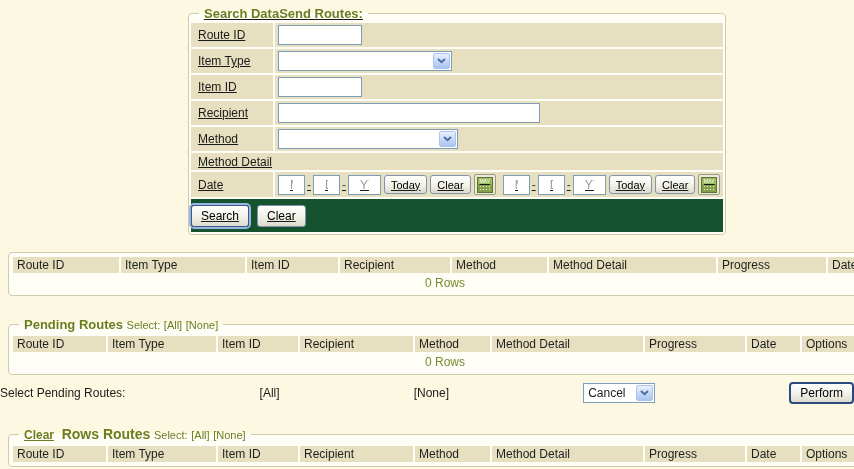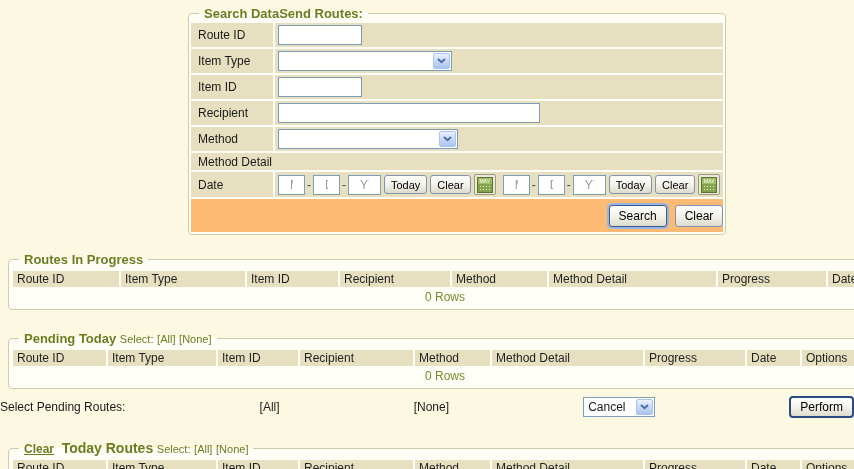--- a/index.html
+++ b/index.html
@@ -18,21 +18,21 @@
   legend {
     color:#6b7d20; font-weight:bold; font-size:13px;
     margin-left:8px; padding:0 5px; white-space:nowrap;
   }
   .legend-sub { font-weight:normal; font-size:11px; color:#6b7d20; }
   .legend-link { color:#6b7d20; text-decoration:none; cursor:pointer; }
   .hide-link { color:#6b7d20; text-decoration:underline; font-size:12px; cursor:pointer; margin-right:4px; }
   .legend-big { font-size:14px; }
 
   
-  .search-fs { width:516px; margin:6px 0 0 188px; }
+  .search-fs { width:516px; margin:6px 0 0 188px;text-decoration:underline; }
   .frow { display:flex; gap:2px; margin-bottom:2px; }
   .flabel {
     width:82px; flex:none; background:#e6e0c1;
     display:flex; align-items:center; padding-left:7px;
   }
   .ffield {
     flex:1; background:#e6e0c1;
     display:flex; align-items:center; gap:3px; padding:2px 3px;
     min-height:23px;
   }
@@ -86,22 +86,22 @@
     height:6px; background:#9dbd63; color:#fff;
     font-size:5px; line-height:6px; text-align:center; letter-spacing:0;
   }
   .cal-grid {
     flex:1;
     background-image:radial-gradient(#e9f1d8 34%, rgba(0,0,0,0) 38%);
     background-size:3px 3px; background-position:1px 1px;
   }
 
   .btn-row {
-    display:flex; justify-content:flex-end; gap:8px;
-    padding:6px 0 5px 0; background:#fdba74;
+    display:flex; justify-content:flex-start; gap:8px;
+    padding:6px 0 5px 0; background:#14532d;
   }
   .btn {
     height:22px; padding:0 9px; font-size:12px;
     font-family:"Liberation Sans", sans-serif;
     border:1px solid #8393ad; border-radius:3px;
     background:linear-gradient(#ffffff, #f2f1e8 55%, #dcdbcd);
     cursor:pointer; color:#000;
   }
   .btn-focused {
     border:1px solid #3c5a8c;
@@ -238,21 +238,20 @@
     </div>
   </div>
 
   <div class="btn-row">
     <button class="btn btn-focused">Search</button>
     <button class="btn">Clear</button>
   </div>
 </fieldset>
 
 <fieldset class="list-fs fs-progress">
-  <legend>Routes In Progress</legend>
   <table class="list">
     <colgroup class="cols-progress">
         <col>
         <col>
         <col>
         <col>
         <col>
         <col>
         <col>
         <col>
@@ -270,21 +269,21 @@
     </tr>
     <tr>
       <td class="empty" colspan="8">0 Rows</td>
     </tr>
   </tbody>
     </table>
 </fieldset>
 
 <fieldset class="list-fs fs-pending">
   <legend>
-    <span>Pending Today</span>
+    <span>Pending Routes</span>
     <span class="legend-sub">Select:</span>
     <a class="legend-sub legend-link">[All]</a>
     <a class="legend-sub legend-link">[None]</a>
   </legend>
   <table class="list">
     <colgroup class="cols-nine">
         <col>
         <col>
         <col>
         <col>
@@ -324,21 +323,21 @@
           <path d="M1 1l3.5 3.2L8 1" stroke="#4a6da8" stroke-width="2" fill="none"></path>
         </svg>
     </span>
   </div>
   <button class="btn btn-default">Perform</button>
 </div>
 
 <fieldset class="list-fs fs-error">
   <legend>
     <a class="hide-link">Clear</a>
-    <span class="legend-big">Today Routes</span>
+    <span class="legend-big">Rows Routes</span>
     <span class="legend-sub">Select:</span>
     <a class="legend-sub legend-link">[All]</a>
     <a class="legend-sub legend-link">[None]</a>
   </legend>
   <table class="list">
     <colgroup class="cols-nine">
         <col>
         <col>
         <col>
         <col>

